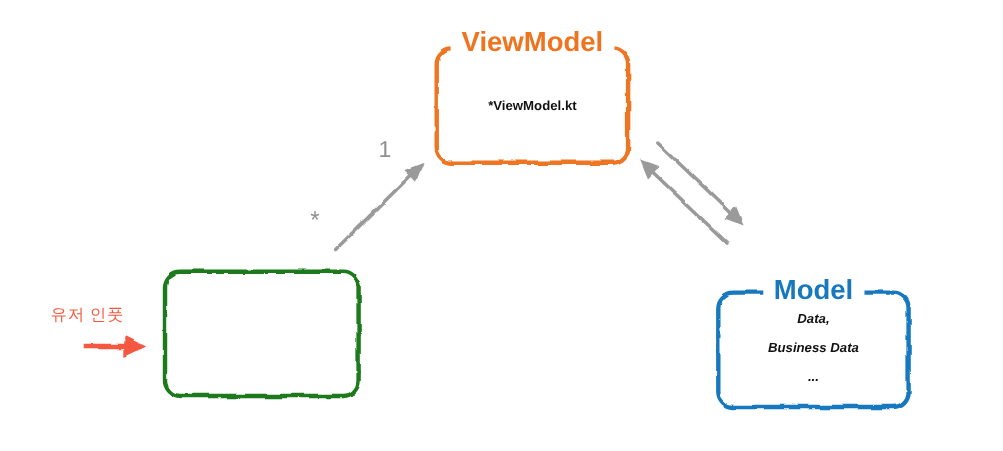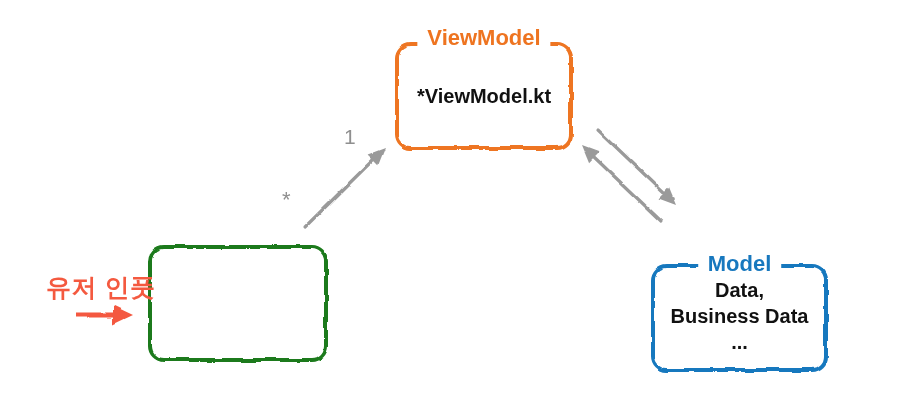--- a/index.html
+++ b/index.html
@@ -21,33 +21,33 @@
     border-radius: 16px;
     filter: url(#rough);
   }
   .box--viewmodel { left: 395px; top: 42px;  width: 178px; height: 108px; color: var(--c-viewmodel, #EE7420); }
   .box--view      { left: 148px; top: 245px; width: 180px; height: 117px; color: var(--c-view, #1A7A1A); }
   .box--model     { left: 651px; top: 264px; width: 177px; height: 108px; color: var(--c-model, #1878BE); }
 
   .box-title {
     position: absolute; top: -14px; left: 50%; transform: translateX(-50%);
     background: #ffffff; padding: 0 10px;
-    font-size: 22px; font-weight: bold; line-height: 28px;
+    font-size: 25px; font-weight: bold; line-height: 28px;
     white-space: nowrap; z-index: 2;
   }
   .box--viewmodel .box-title { top: -18px; }
 
   .content {
     position: absolute; inset: 5px;
     display: flex; flex-direction: column; align-items: center; justify-content: center;
-    font-size: 20px; font-weight: bold; line-height: 26px;
+    font-size: 12px; font-weight: bold; line-height: 26px;
     color: var(--c-text-black, #111111); text-align: center; z-index: 1;
   }
   .box--view .content  { padding-top: 14px; }
-  .box--model .content { justify-content: flex-start; padding-top: 8px; }
+  .box--model .content { justify-content: flex-start; padding-top: 8px; font-style: italic; }
   .content span { display: inline-block; }
   .misspell { border-bottom: 2px dotted var(--c-misspell-red, #F0442C); }
 
   
   .arrows {
     position: absolute; left: 0; top: 0; width: 912px; height: 410px;
     pointer-events: none;
   }
   .g-gray line    { stroke: var(--c-arrow-gray, #9A9A9A); stroke-width: 3.2; stroke-linecap: round; }
   .g-gray polygon { fill: var(--c-arrow-gray, #9A9A9A); }
@@ -57,21 +57,21 @@
   
   .mult-label {
     position: absolute; color: var(--c-label-gray, #8F8F8F);
     font-weight: bold; z-index: 3;
   }
   .mult-one  { left: 344px; top: 126px; font-size: 21px; line-height: 22px; font-weight: normal; }
   .mult-many { left: 282px; top: 189px; font-size: 22px; line-height: 22px; font-weight: normal; }
   .user-input-label {
     position: absolute; left: 46px; top: 277px;
     color: var(--c-user-input-red, #F4593F);
-    font-size: 25px; font-weight: bold; line-height: 20px;
+    font-size: 15px; font-weight: normal; line-height: 20px;
     letter-spacing: 0.5px; white-space: nowrap; z-index: 3;
   }
 </style>
 </head>
 <body>
 
 <div class="canvas">
 
   <svg class="arrows" viewBox="0 0 912 410" aria-hidden="true">
     <defs>

